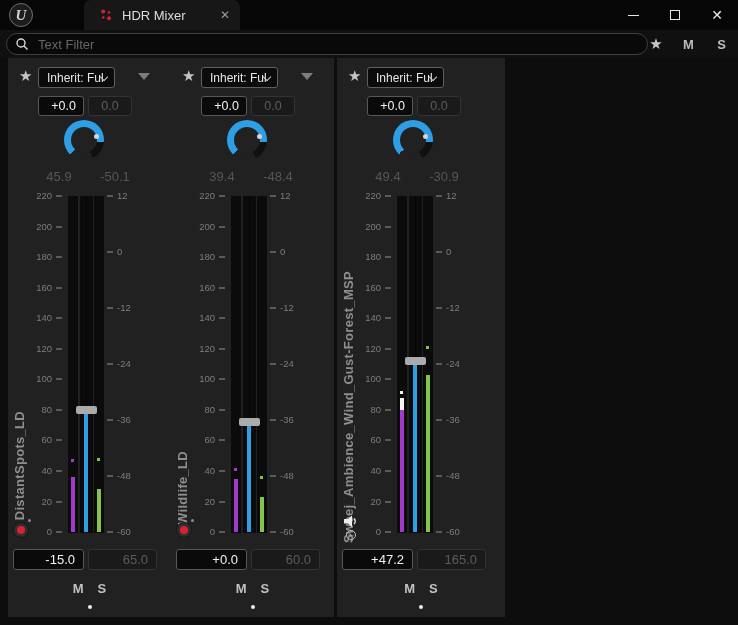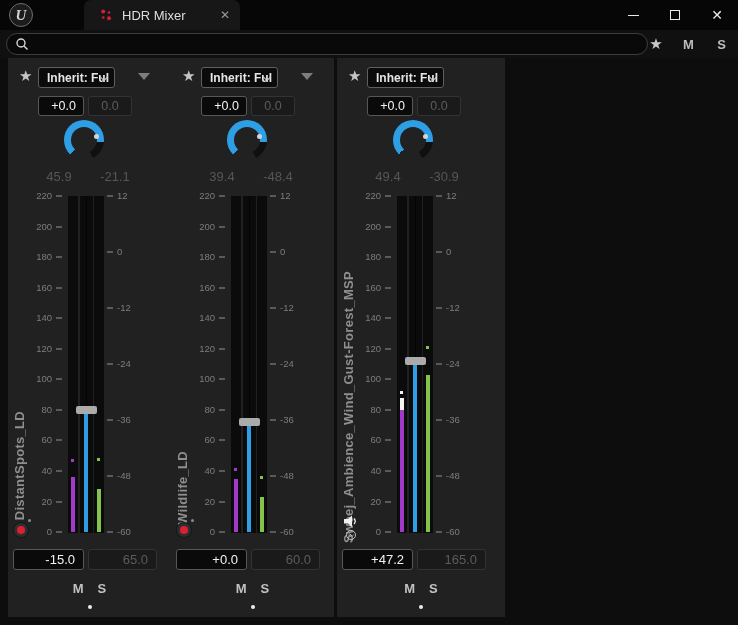--- a/index.html
+++ b/index.html
@@ -37,21 +37,21 @@
   
   #content{position:absolute;left:0;top:58px;width:738px;height:567px;background:#0d0d0d;}
   .panel{position:absolute;top:0;height:559px;background:#212121;}
   #panel-a{left:8px;width:326px;}
   #panel-b{left:337px;width:168px;}
   .strip{position:absolute;top:0;height:559px;}
 
   
   .strip .star{position:absolute;left:11px;top:9px;color:#c4c4c4;font-size:15px;}
   .dropdown{position:absolute;left:30px;top:9px;width:77px;height:21px;background:#0b0b0b;
-    border:1px solid #5f5f5f;border-radius:3px;display:flex;align-items:center;font-weight:bold;}
+    border:1px solid #5f5f5f;border-radius:3px;display:flex;align-items:center;}
   .dropdown .dd-label{margin-left:8px;color:#e6e6e6;font-size:12px;white-space:nowrap;}
   .chev{position:absolute;right:7px;top:6px;width:6px;height:6px;border-right:1.5px solid #cfcfcf;
     border-bottom:1.5px solid #cfcfcf;transform:rotate(45deg);}
   .expander{position:absolute;left:130px;top:15px;width:0;height:0;
     border-left:6px solid transparent;border-right:6px solid transparent;border-top:7px solid #7d7d7d;}
   .gainbox{position:absolute;top:38px;height:20px;border-radius:3px;font-size:12.5px;
     display:flex;align-items:center;}
   .gainbox.primary{left:30px;width:46px;background:#0a0a0a;border:1px solid #575757;color:#f2f2f2;
     justify-content:flex-end;padding-right:7px;}
   .gainbox.secondary{left:80px;width:44px;background:#1a1a1a;border:1px solid #333;color:#5c5c5c;
@@ -117,20 +117,21 @@
       <div class="winbtn close-glyph">✕</div>
     </div>
   </div>
 
   <div id="filter-row">
     <div id="search-pill">
       <svg width="14" height="14" viewBox="0 0 14 14">
         <circle cx="6" cy="6" r="4" fill="none" stroke="#d8d8d8" stroke-width="1.4"></circle>
         <line x1="9" y1="9" x2="12.5" y2="12.5" stroke="#d8d8d8" stroke-width="1.4"></line>
       </svg>
+      <input id="search-input" placeholder="Text Filter" style="">
     </div>
     <div id="filter-right">
       <div id="filter-star">★</div>
       <div class="filter-ms">M</div>
       <div class="filter-ms">S</div>
     </div>
   </div>
 
   <div id="content">
     <div class="panel" id="panel-a">
@@ -142,21 +143,21 @@
         </div>
           <div class="expander"></div>
           <div class="gainbox primary">+0.0</div>
           <div class="gainbox secondary">0.0</div>
           <div class="knob">
           <div class="ring" style="background:conic-gradient(from 225deg, #2f9fe5 0deg 232deg, #101010 232deg 288deg, transparent 288deg 360deg);"></div>
           <div class="hole"></div>
           <div class="dot"></div>
         </div>
           <div class="readout l">45.9</div>
-          <div class="readout r">-21.1</div>
+          <div class="readout r">-50.1</div>
           <div class="ticklabel left" style="left:10px;top:133.0px">220</div>
           <div class="tickmark" style="left:48px;top:137.0px"></div>
           <div class="ticklabel left" style="left:10px;top:163.5px">200</div>
           <div class="tickmark" style="left:48px;top:167.5px"></div>
           <div class="ticklabel left" style="left:10px;top:194.1px">180</div>
           <div class="tickmark" style="left:48px;top:198.1px"></div>
           <div class="ticklabel left" style="left:10px;top:224.6px">160</div>
           <div class="tickmark" style="left:48px;top:228.6px"></div>
           <div class="ticklabel left" style="left:10px;top:255.2px">140</div>
           <div class="tickmark" style="left:48px;top:259.2px"></div>

